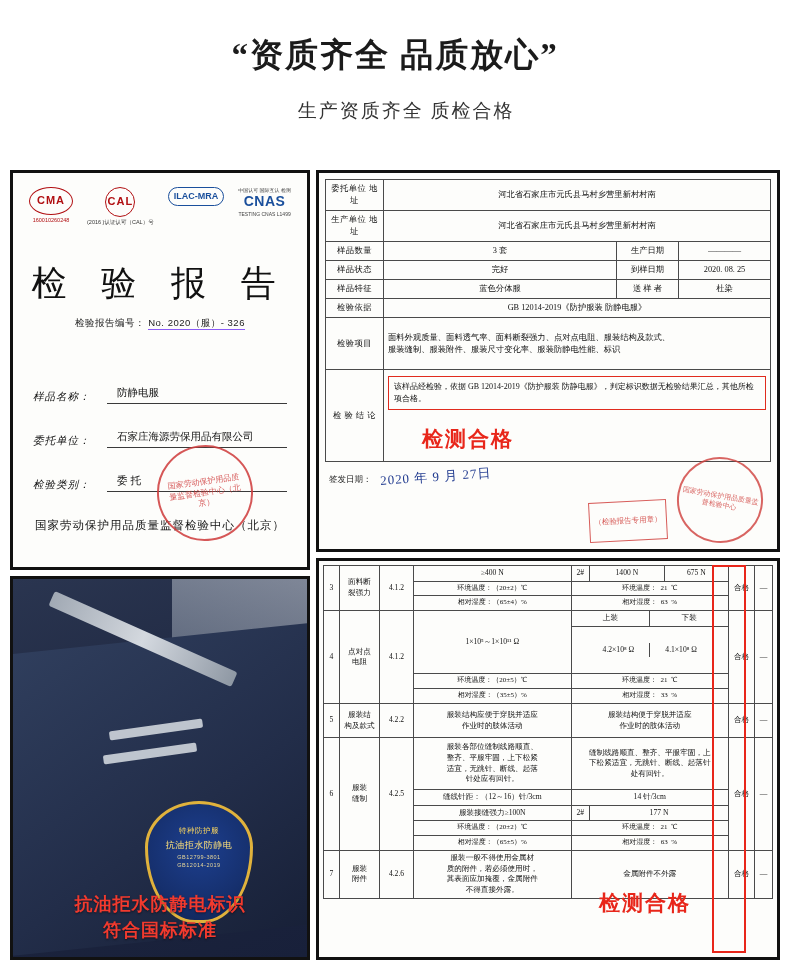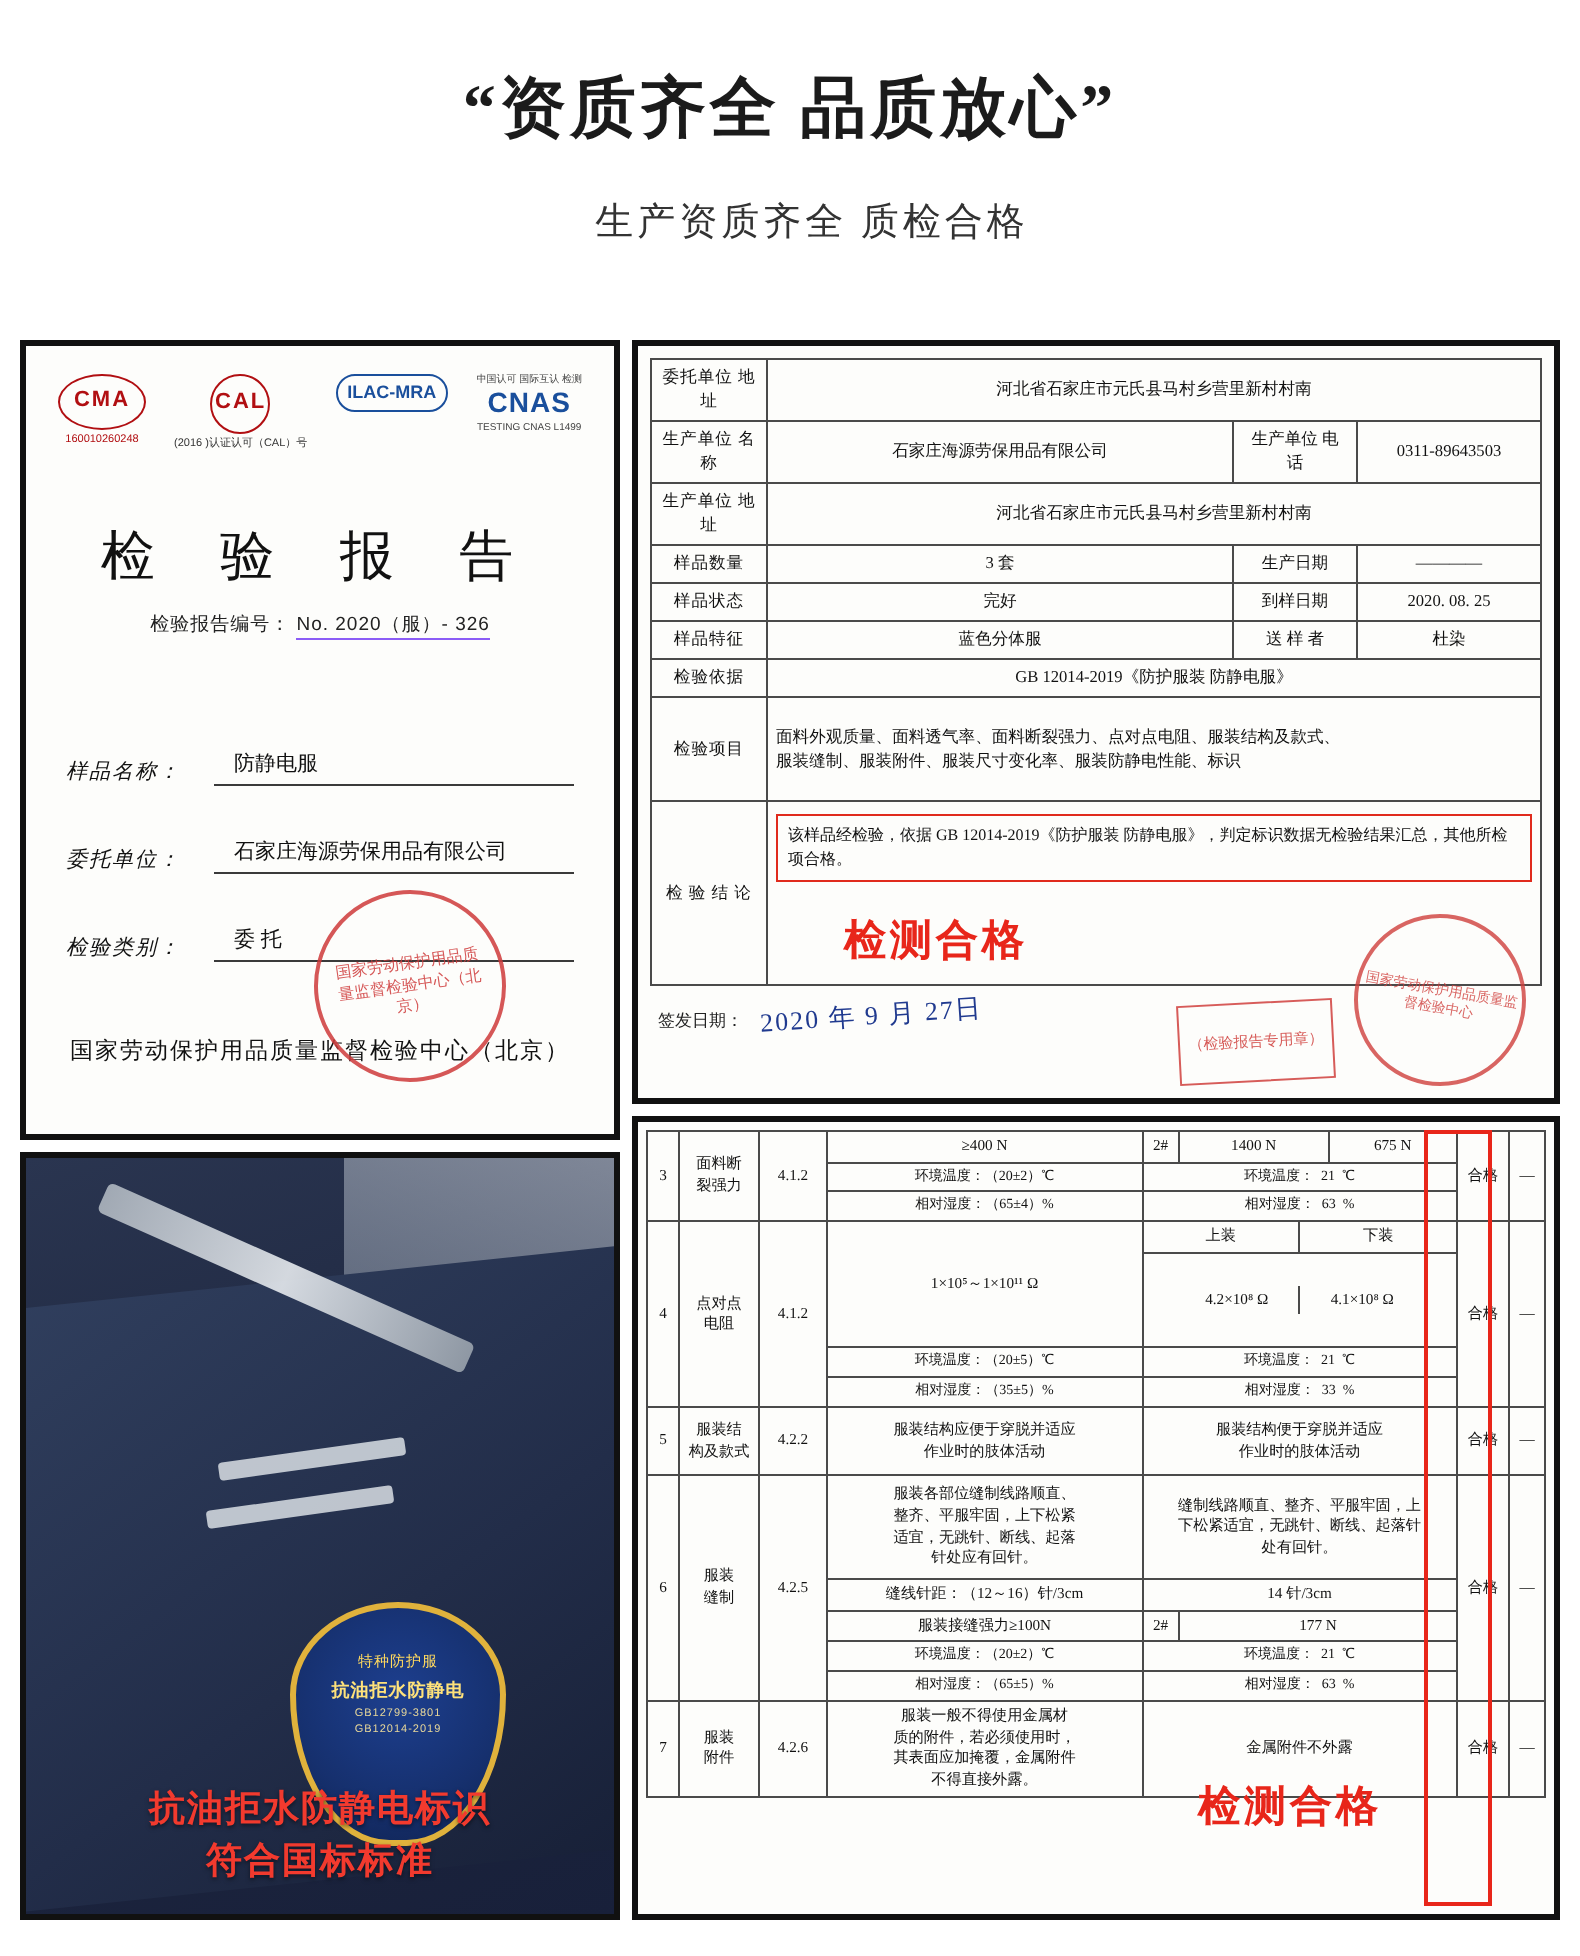--- a/index.html
+++ b/index.html
@@ -74,21 +74,21 @@
   }
   .logo .ring.round { width: 30px; height: 30px; border-radius: 50%; }
   .logo .cap { color: #b10f12; font-size: 5.5px; }
   .logo .cap.dark { color: #333; }
   .logo .cnas { font-size: 14px; font-weight: bold; color: #1a4f9c; letter-spacing: 0.5px; }
   .logo .tiny { font-size: 5px; color: #444; }
   .logo .ilac { font-size: 9px; font-weight: bold; color: #1a4f9c; border: 1.2px solid #1a4f9c; border-radius: 10px; padding: 3px 5px; display:inline-block; }
 
   .report-title {
     text-align: center;
-    font-size: 27px;
+    font-size: 35px;
     letter-spacing: 13px;
     font-family: "Liberation Serif", serif;
     margin: 34px 0 10px 0;
     color: #111;
   }
   .report-no { text-align: center; font-size: 9.5px; color: #222; letter-spacing: 0.5px; }
   .report-no .u { border-bottom: 1px solid #8b5cf6; padding-bottom: 1px; }
 
   .fields { margin-top: 56px; padding: 0 6px; }
   .field-row {
@@ -179,21 +179,21 @@
     background: radial-gradient(circle at 50% 38%, #1d3f8f 0%, #16306e 60%, #0f2352 100%);
     border: 3px solid #e0b23c;
     border-radius: 50% 50% 46% 46% / 38% 38% 62% 62%;
     color: #ffd95e;
     text-align: center;
     font-size: 7.5px;
     line-height: 1.45;
     padding-top: 22px;
     letter-spacing: 0.5px;
   }
-  .badge .big { font-size: 9px; color: #ffe27a; font-weight: bold; display: block; margin: 2px 0; }
+  .badge .big { font-size: 9px; color: #ffe27a; font-weight: normal; display: block; margin: 2px 0; }
   .badge .std { font-size: 5.5px; color: #e7d79a; display: block; }
   .photo-caption {
     position: absolute;
     left: 0; right: 0; bottom: 14px;
     text-align: center;
     color: #f23a2e;
     font-size: 18px;
     font-weight: bold;
     letter-spacing: 1px;
     line-height: 1.45;
@@ -417,28 +417,20 @@
       <div class="rt">
         <table class="doc">
           <tbody>
               <tr>
             <td class="lbl">委托单位
 地   址</td>
             <td colspan="3" class="ctr">河北省石家庄市元氏县马村乡营里新村村南</td>
           </tr>
           <tr>
             <td class="lbl">生产单位
-名   称</td>
-            <td class="ctr">石家庄海源劳保用品有限公司</td>
-            <td class="narrow">生产单位
-电   话</td>
-            <td class="val-sm">0311-89643503</td>
-          </tr>
-          <tr>
-            <td class="lbl">生产单位
 地   址</td>
             <td colspan="3" class="ctr">河北省石家庄市元氏县马村乡营里新村村南</td>
           </tr>
           <tr>
             <td class="lbl">样品数量</td>
             <td class="ctr">3 套</td>
             <td class="narrow">生产日期</td>
             <td class="val-sm">————</td>
           </tr>
           <tr>

